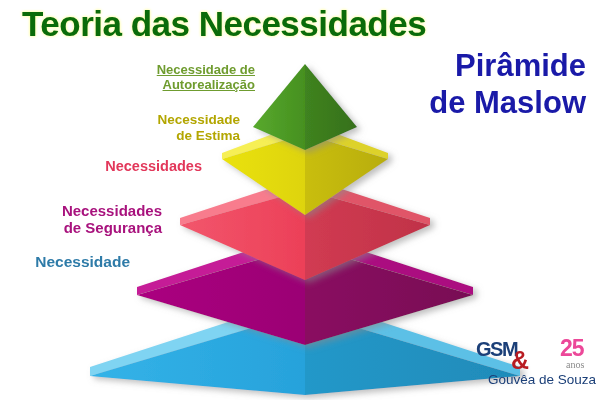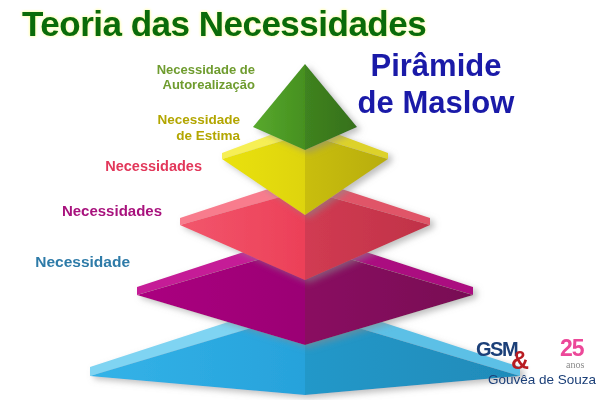--- a/index.html
+++ b/index.html
@@ -8,38 +8,38 @@
 
   #stage{position:absolute;left:0;top:0;width:600px;height:400px;background:#fff;overflow:hidden;}
 
   
   #main-title{
     position:absolute;left:22px;top:4px;width:520px;
     font-size:35px;font-weight:bold;color:#0a6b0a;letter-spacing:-0.5px;
     text-shadow:0 0 3px #ffffa8, 0 0 3px #ffffa8;white-space:nowrap;
   }
   #sub-title{
-    position:absolute;right:14px;top:48px;width:300px;text-align:center;
+    position:absolute;right:14px;top:48px;width:300px;text-align:right;
     font-size:31px;font-weight:bold;color:#1a1aa8;line-height:1.18;
     text-shadow:0 0 2px #ffffff;
   }
   #sub-title .l2{display:block;}
 
   
   #pyramid{position:absolute;left:0;top:0;width:600px;height:400px;}
   #pyramid svg{display:block;}
 
   
   .lvl-label{
     position:absolute;font-weight:bold;line-height:1.16;
     text-align:right;white-space:nowrap;
     text-shadow:0 0 2px #ffffff,0 0 2px #ffffff;
   }
   .lvl-label span{display:block;}
-  #label-auto{ right:345px; top:62px; font-size:13px; color:#6f9c2f;}
+  #label-auto{ right:345px; top:62px; font-size:13px; color:#6f9c2f;text-decoration:underline;}
   #label-estima{right:360px; top:112px; font-size:13.5px; color:#b3a600;}
   #label-social{right:398px; top:158px; font-size:14.5px; color:#e2375a;}
   #label-seg{   right:438px; top:202px; font-size:15px;   color:#a8127d;}
   #label-fisio{ right:470px; top:253px; font-size:15.5px; color:#2e7ba8;}
 
   
   #logo{position:absolute;left:474px;top:340px;width:122px;height:54px;}
   #logo-mark{position:relative;height:33px;}
   #logo-gsm{
     position:absolute;left:2px;top:-2px;
@@ -168,20 +168,21 @@
     <span>Necessidade</span>
     <span>de Estima</span>
   </div>
 
   <div class="lvl-label" id="label-social">
     <span>Necessidades</span>
   </div>
 
   <div class="lvl-label" id="label-seg">
     <span>Necessidades</span>
+    <span>de Segurança</span>
   </div>
 
   <div class="lvl-label" id="label-fisio">
     <span>Necessidade</span>
   </div>
 
   <div id="logo">
     <div id="logo-mark">
       <span id="logo-gsm">
         <span>GS</span><span>M</span>

